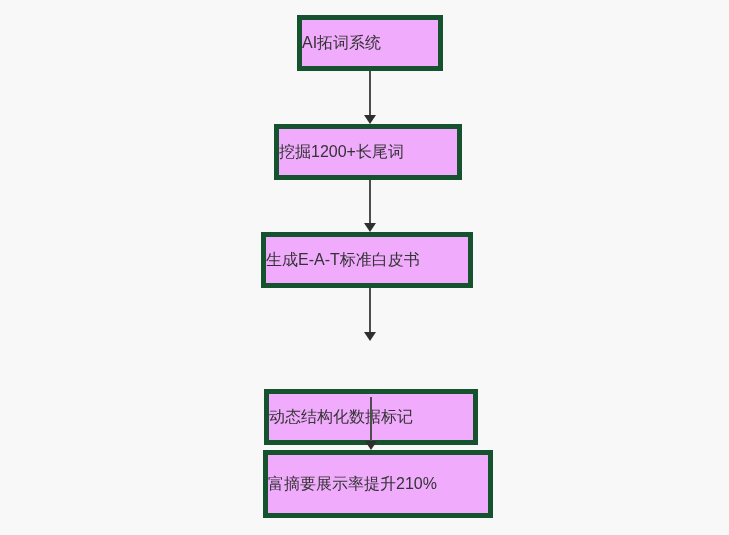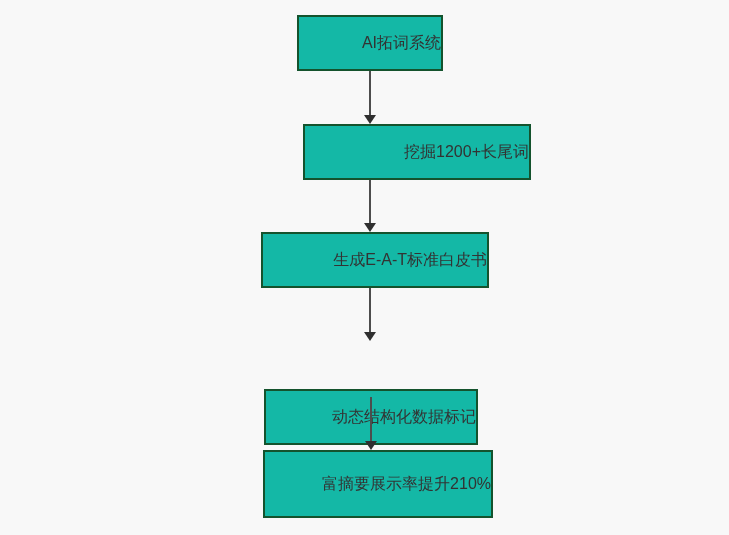--- a/index.html
+++ b/index.html
@@ -16,37 +16,37 @@
   }
   .canvas {
     position: absolute;
     top: 0; left: 0;
     width: 729px;
     height: 535px;
   }
   .node {
     position: absolute;
     box-sizing: border-box;
-    background: #14b8a6;
-    border: 2px solid #14532d;
+    background: #f0abfc;
+    border: 5px solid #14532d;
     display: flex;
     align-items: center;
-    justify-content: flex-end;
+    justify-content: flex-start;
     text-align: center;
   }
   .node-label {
     color: #333333;
     font-size: 16px;
     line-height: 1.2;
     white-space: nowrap;
   }
   
   .n1 { left: 297px; top: 15px;  width: 146px; height: 56px; }
-  .n2 { left: 274px; top: 124px; width: 228px; height: 56px; margin-left: 29px; }
-  .n3 { left: 261px; top: 232px; width: 228px; height: 56px; }
+  .n2 { left: 274px; top: 124px; width: 188px; height: 56px; }
+  .n3 { left: 261px; top: 232px; width: 212px; height: 56px; }
   .n4 { left: 264px; top: 341px; width: 214px; height: 56px; margin-top: 48px; }
   .n5 { left: 263px; top: 450px; width: 230px; height: 68px; }
 
   .arrow {
     position: absolute;
     width: 14px;
     margin-left: -7px; 
   }
   .arrow-line {
     position: absolute;

